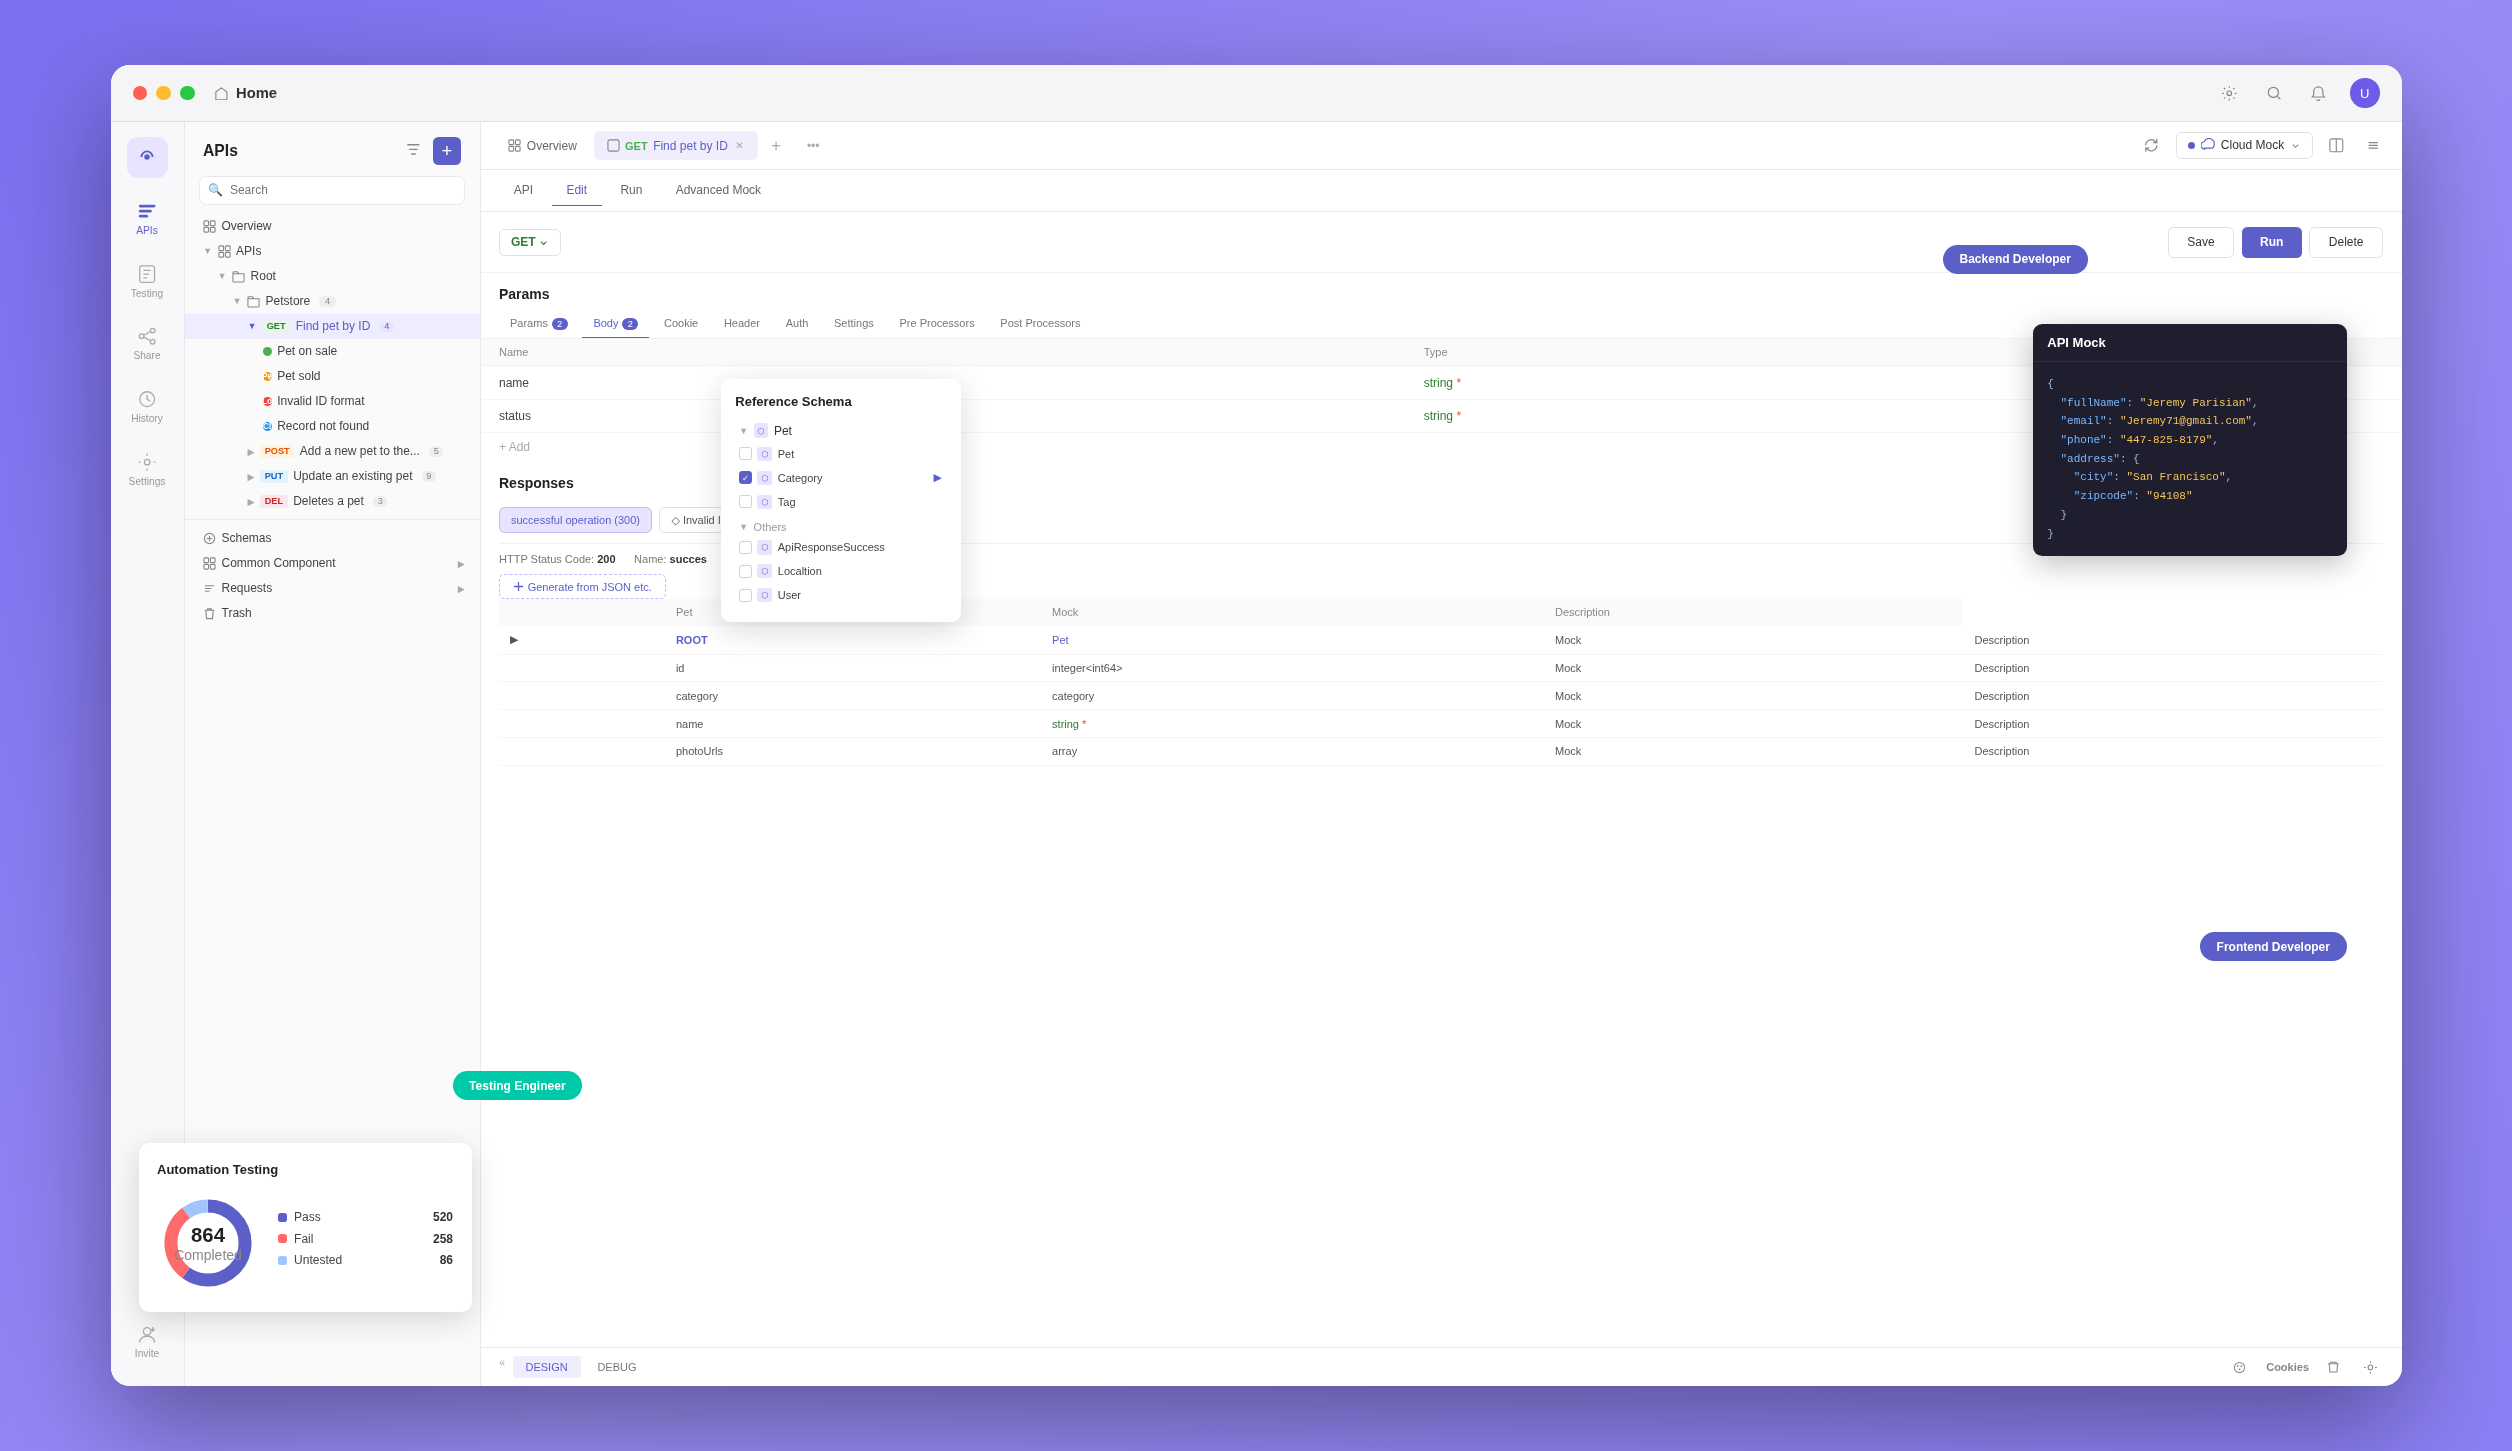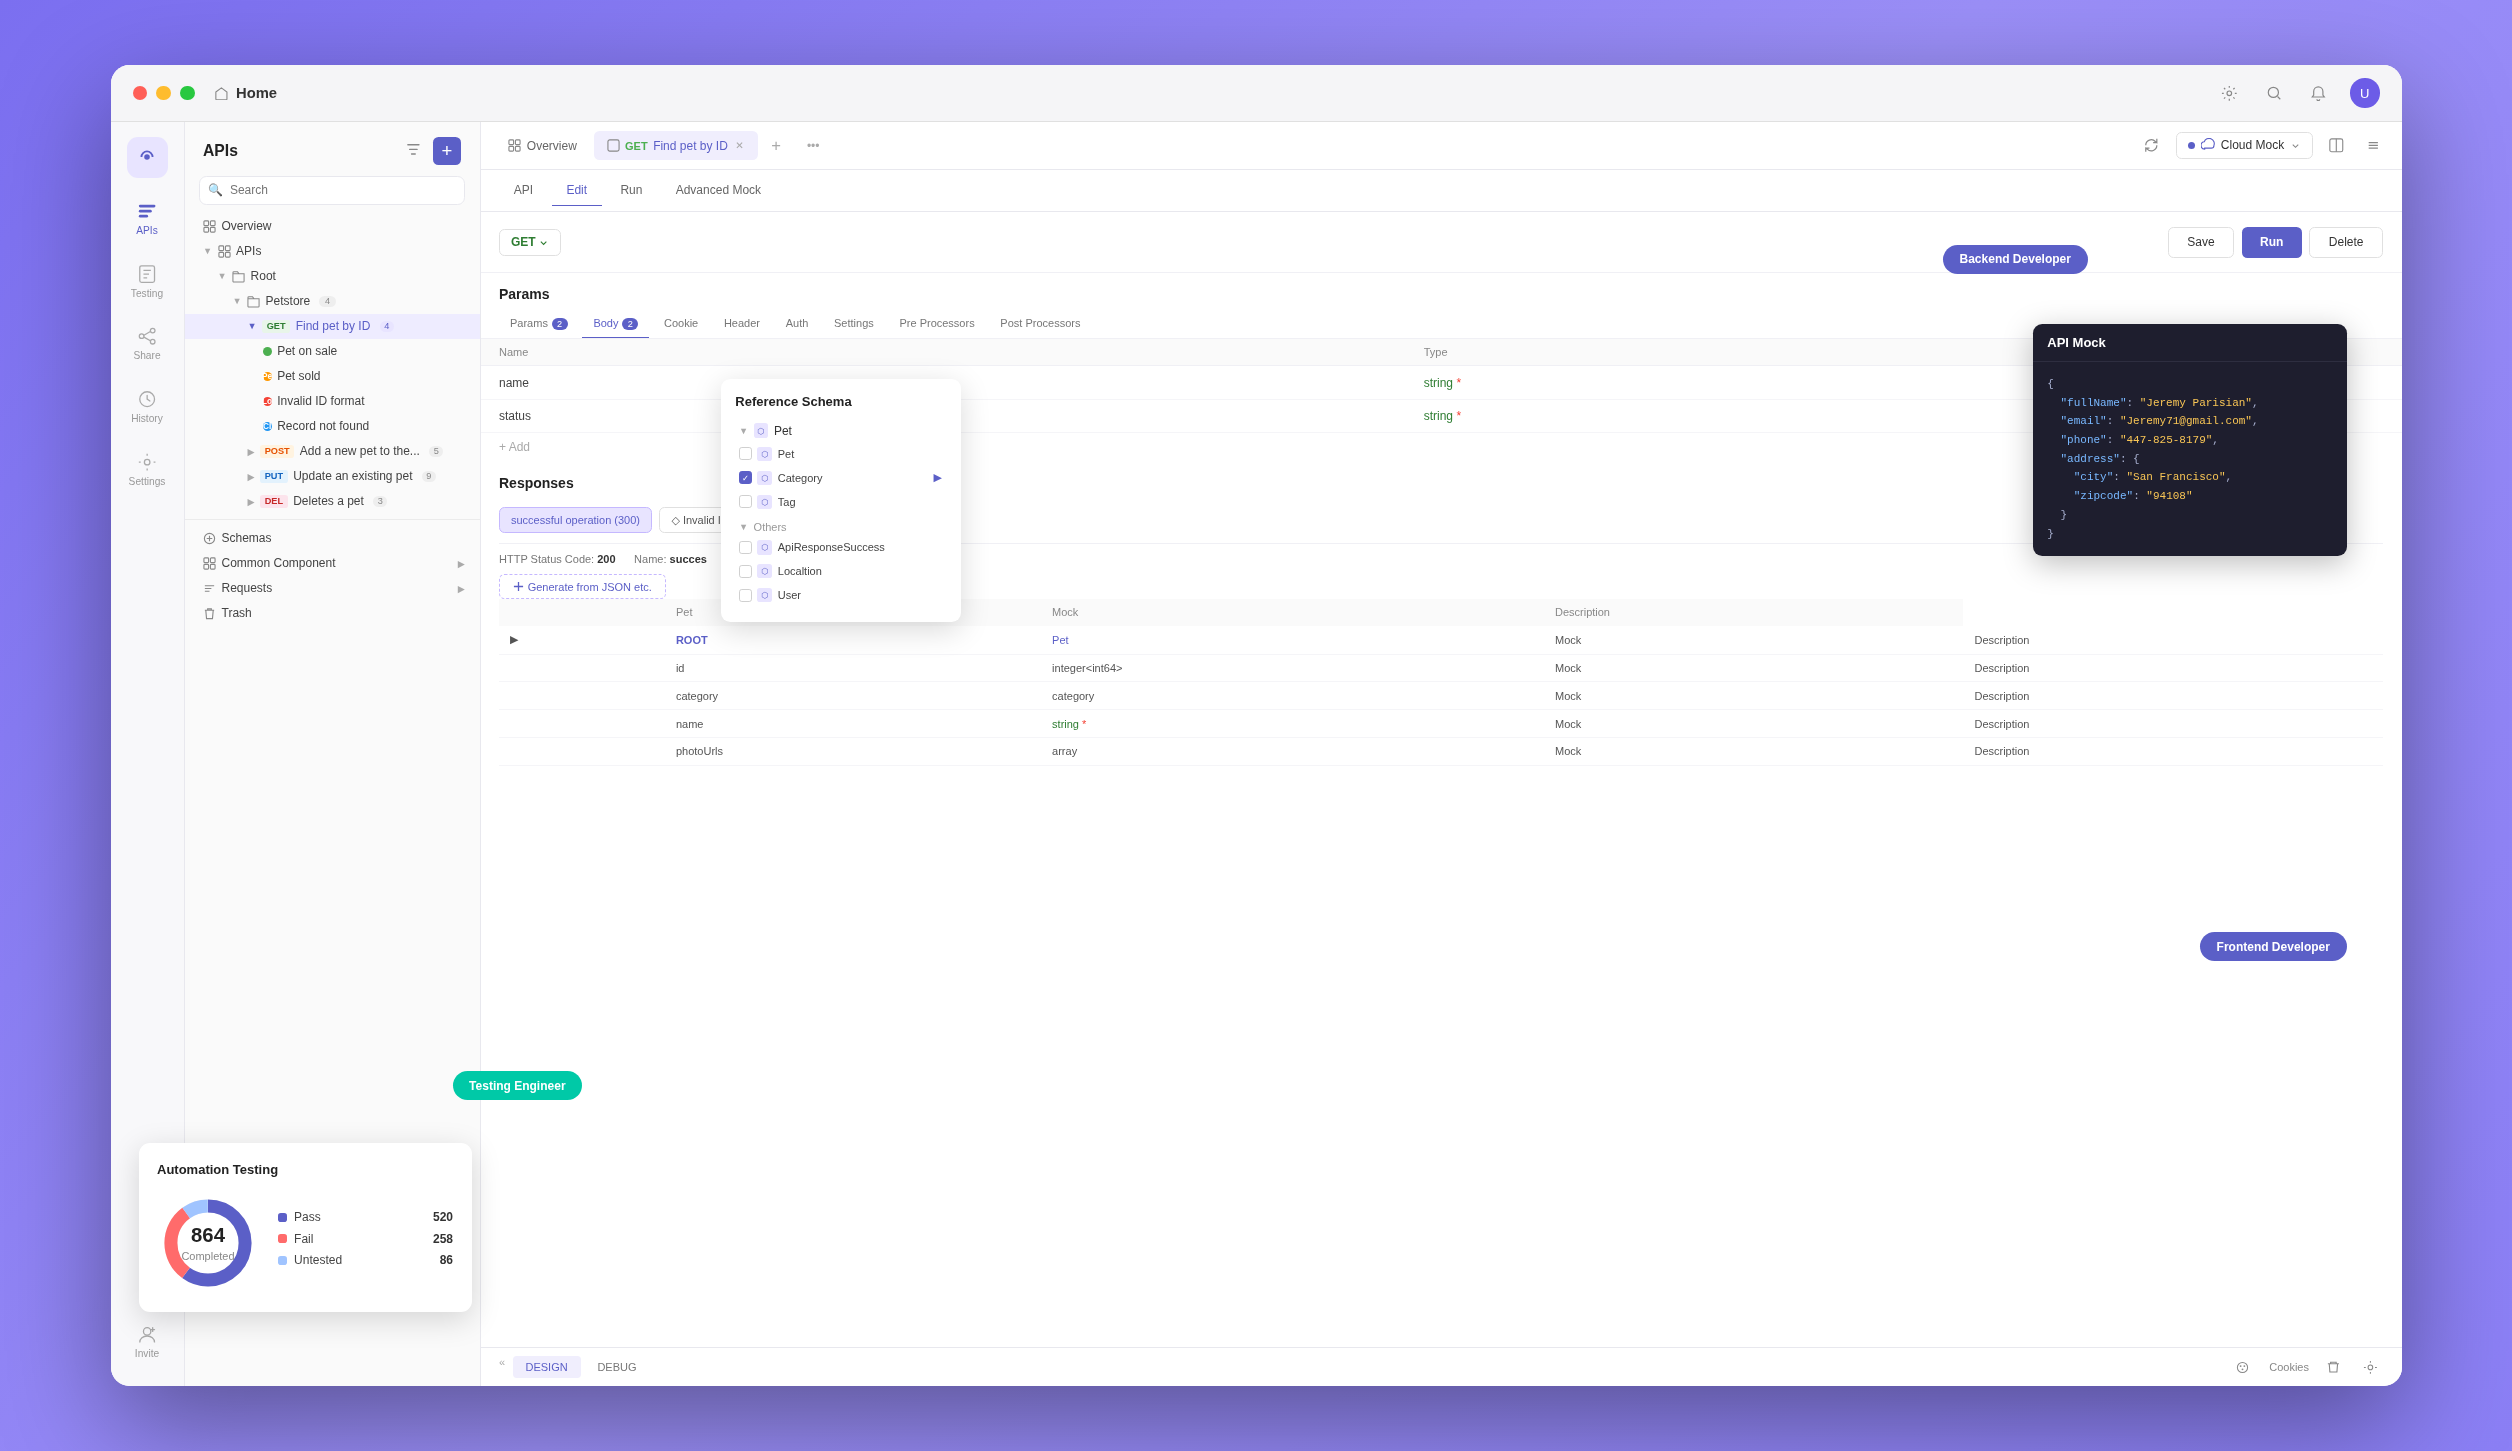--- a/index.html
+++ b/index.html
@@ -665,21 +665,21 @@
       transform: translate(-50%, -50%);
       text-align: center;
     }
     .donut-number {
       font-size: 20.3px;
       font-weight: 700;
       color: #222;
       display: block;
     }
     .donut-text {
-      font-size: 11px;
+      font-size: 14px;
       color: #888;
     }
     .stats-list {
       flex: 1;
     }
     .stat-item {
       display: flex;
       align-items: center;
       gap: 7.4px;
       font-size: 12px;
@@ -1196,21 +1196,21 @@
         <div class="bottom-tabs">
           <span style="color:#aaa;font-size:11px;margin-right:3.7px;">«</span>
           <div class="bottom-tab active">
             <span>DESIGN</span>
           </div>
           <div class="bottom-tab">
             <span>DEBUG</span>
           </div>
         </div>
         <div class="bottom-actions">
-          <div style="display:flex;align-items:center;gap:20px;">
+          <div style="display:flex;align-items:center;gap:20px;font-weight:bold;">
             <svg width="13" height="13" viewBox="0 0 14 14" fill="none">
               <circle cx="7" cy="7" r="5.5" stroke="#888" stroke-width="1.1"></circle>
               <circle cx="5" cy="5.5" r="1" fill="#888"></circle>
               <circle cx="9" cy="5.5" r="1" fill="#888"></circle>
               <circle cx="7" cy="9" r="1" fill="#888"></circle>
             </svg>
             <span>Cookies</span>
           </div>
           <div class="header-icon-btn">
             <svg width="14.8" height="14.8" viewBox="0 0 16 16" fill="none">

